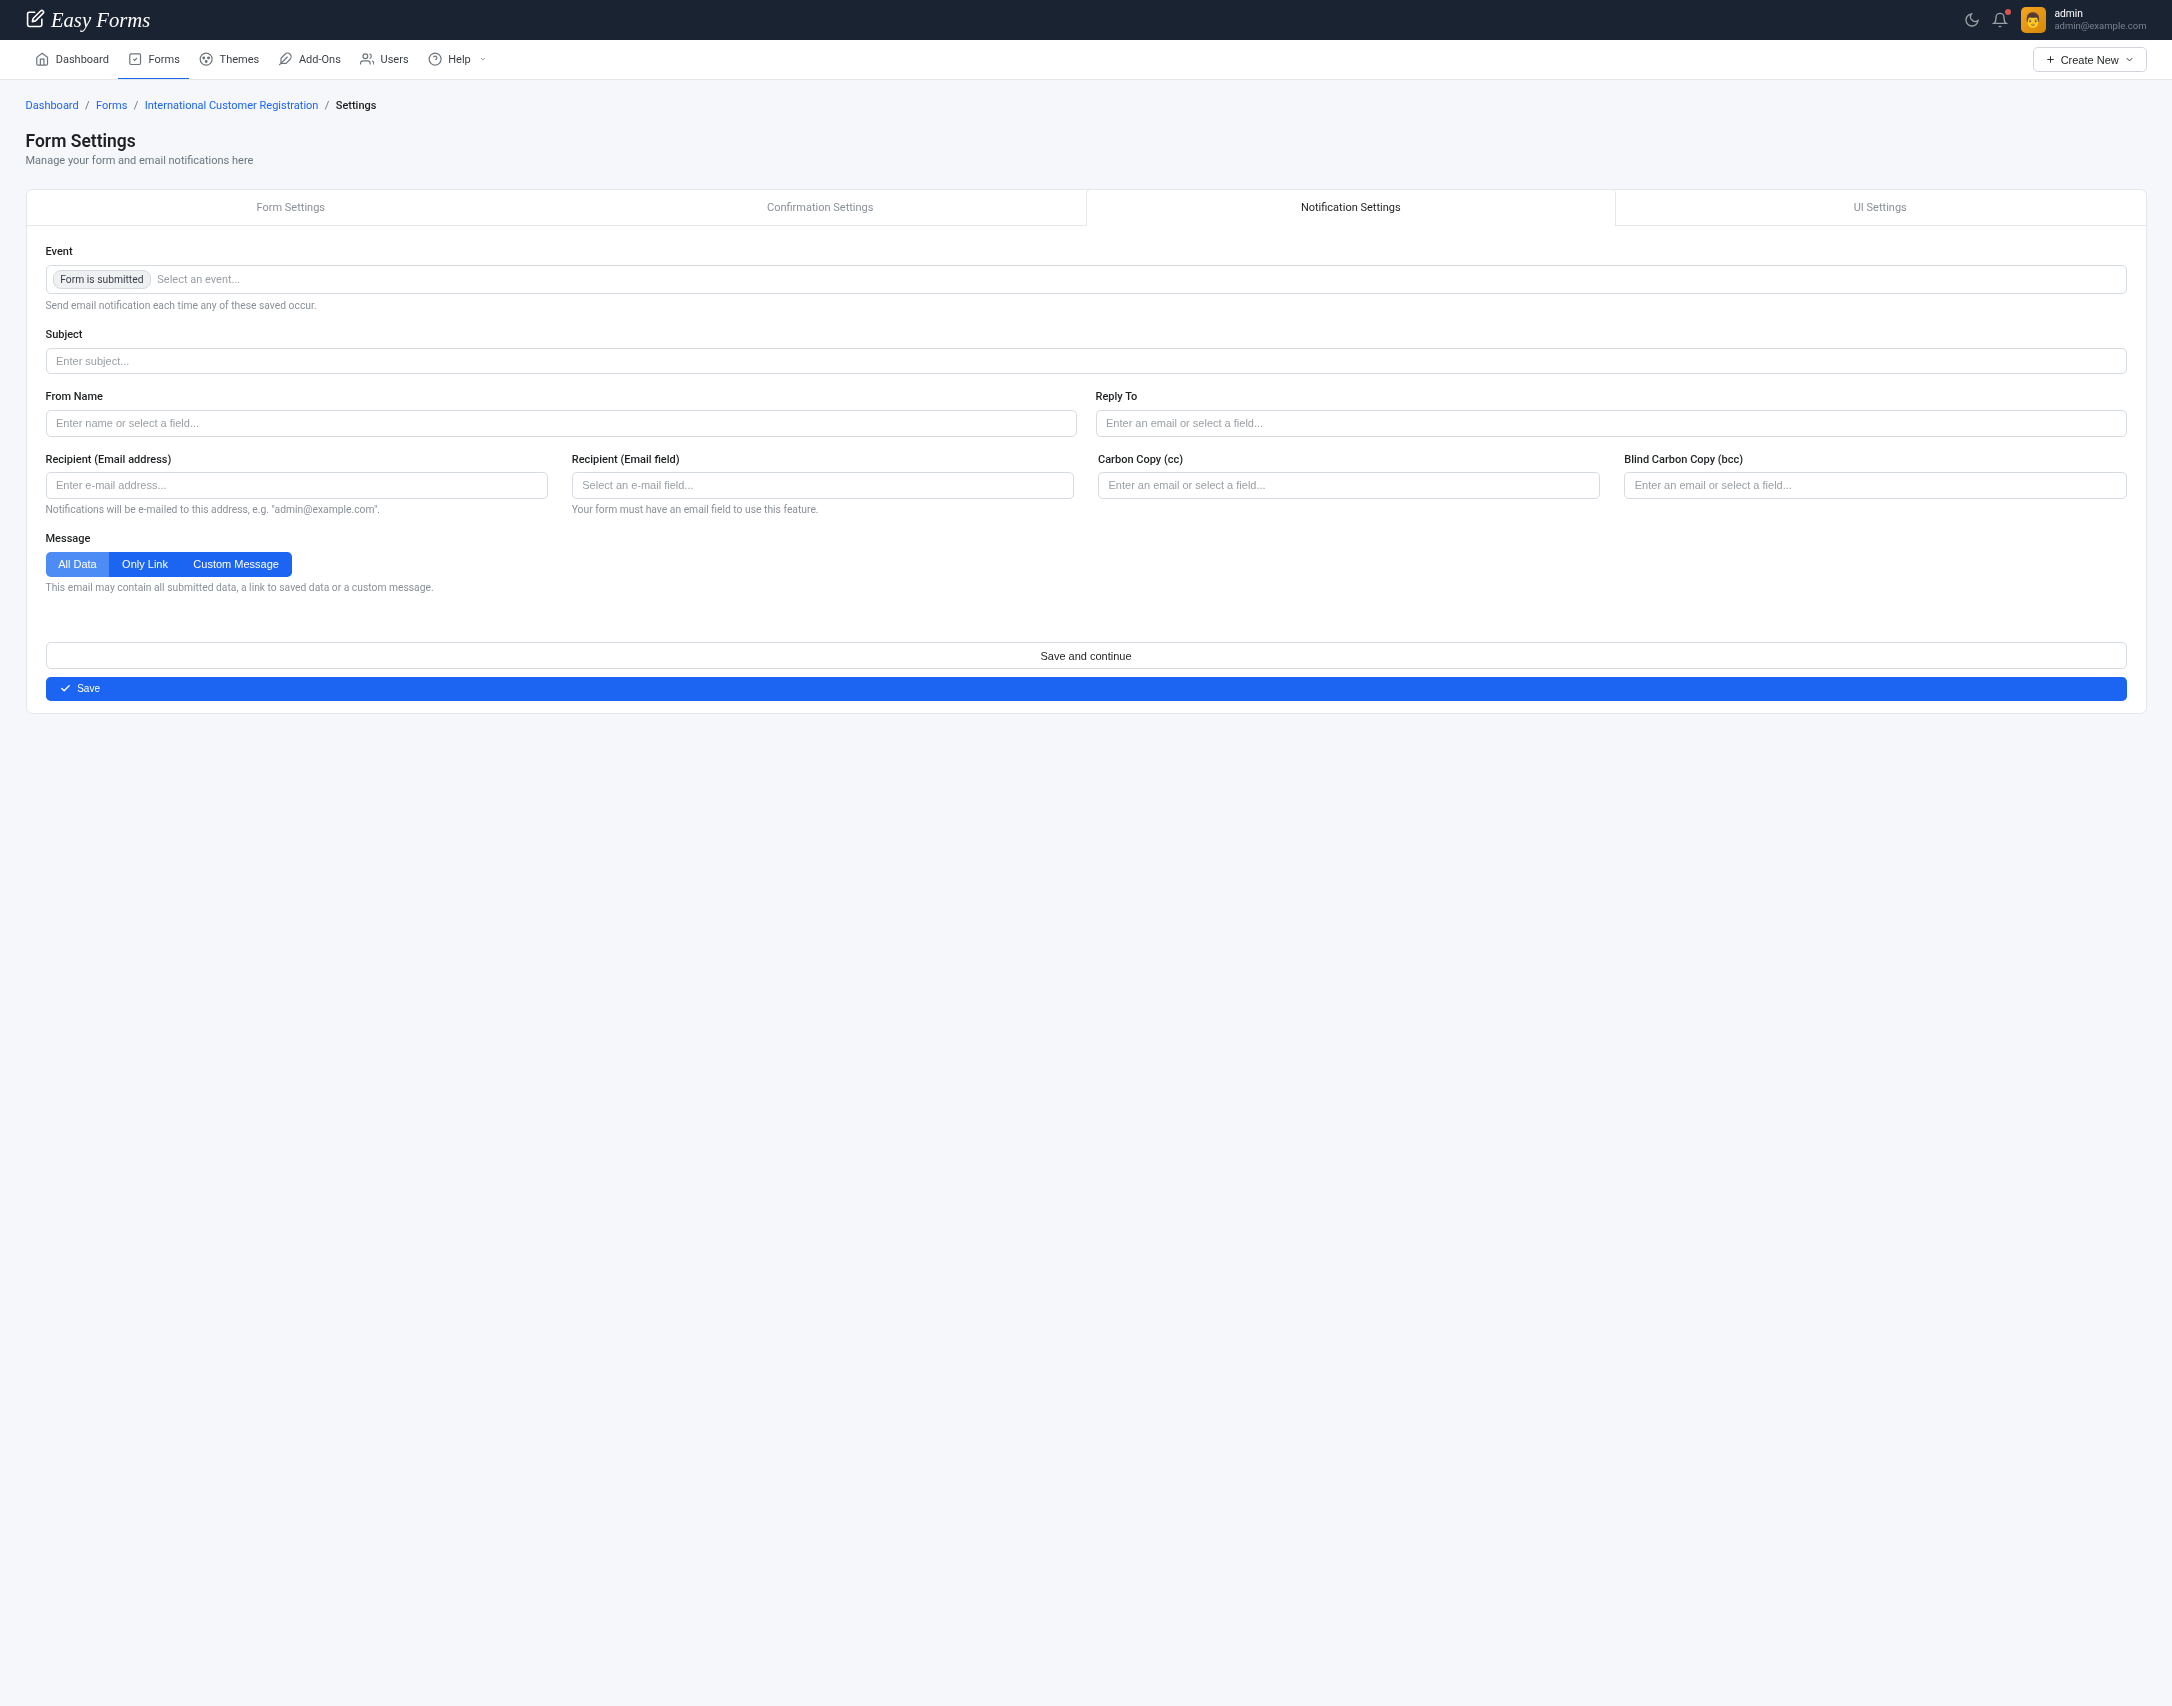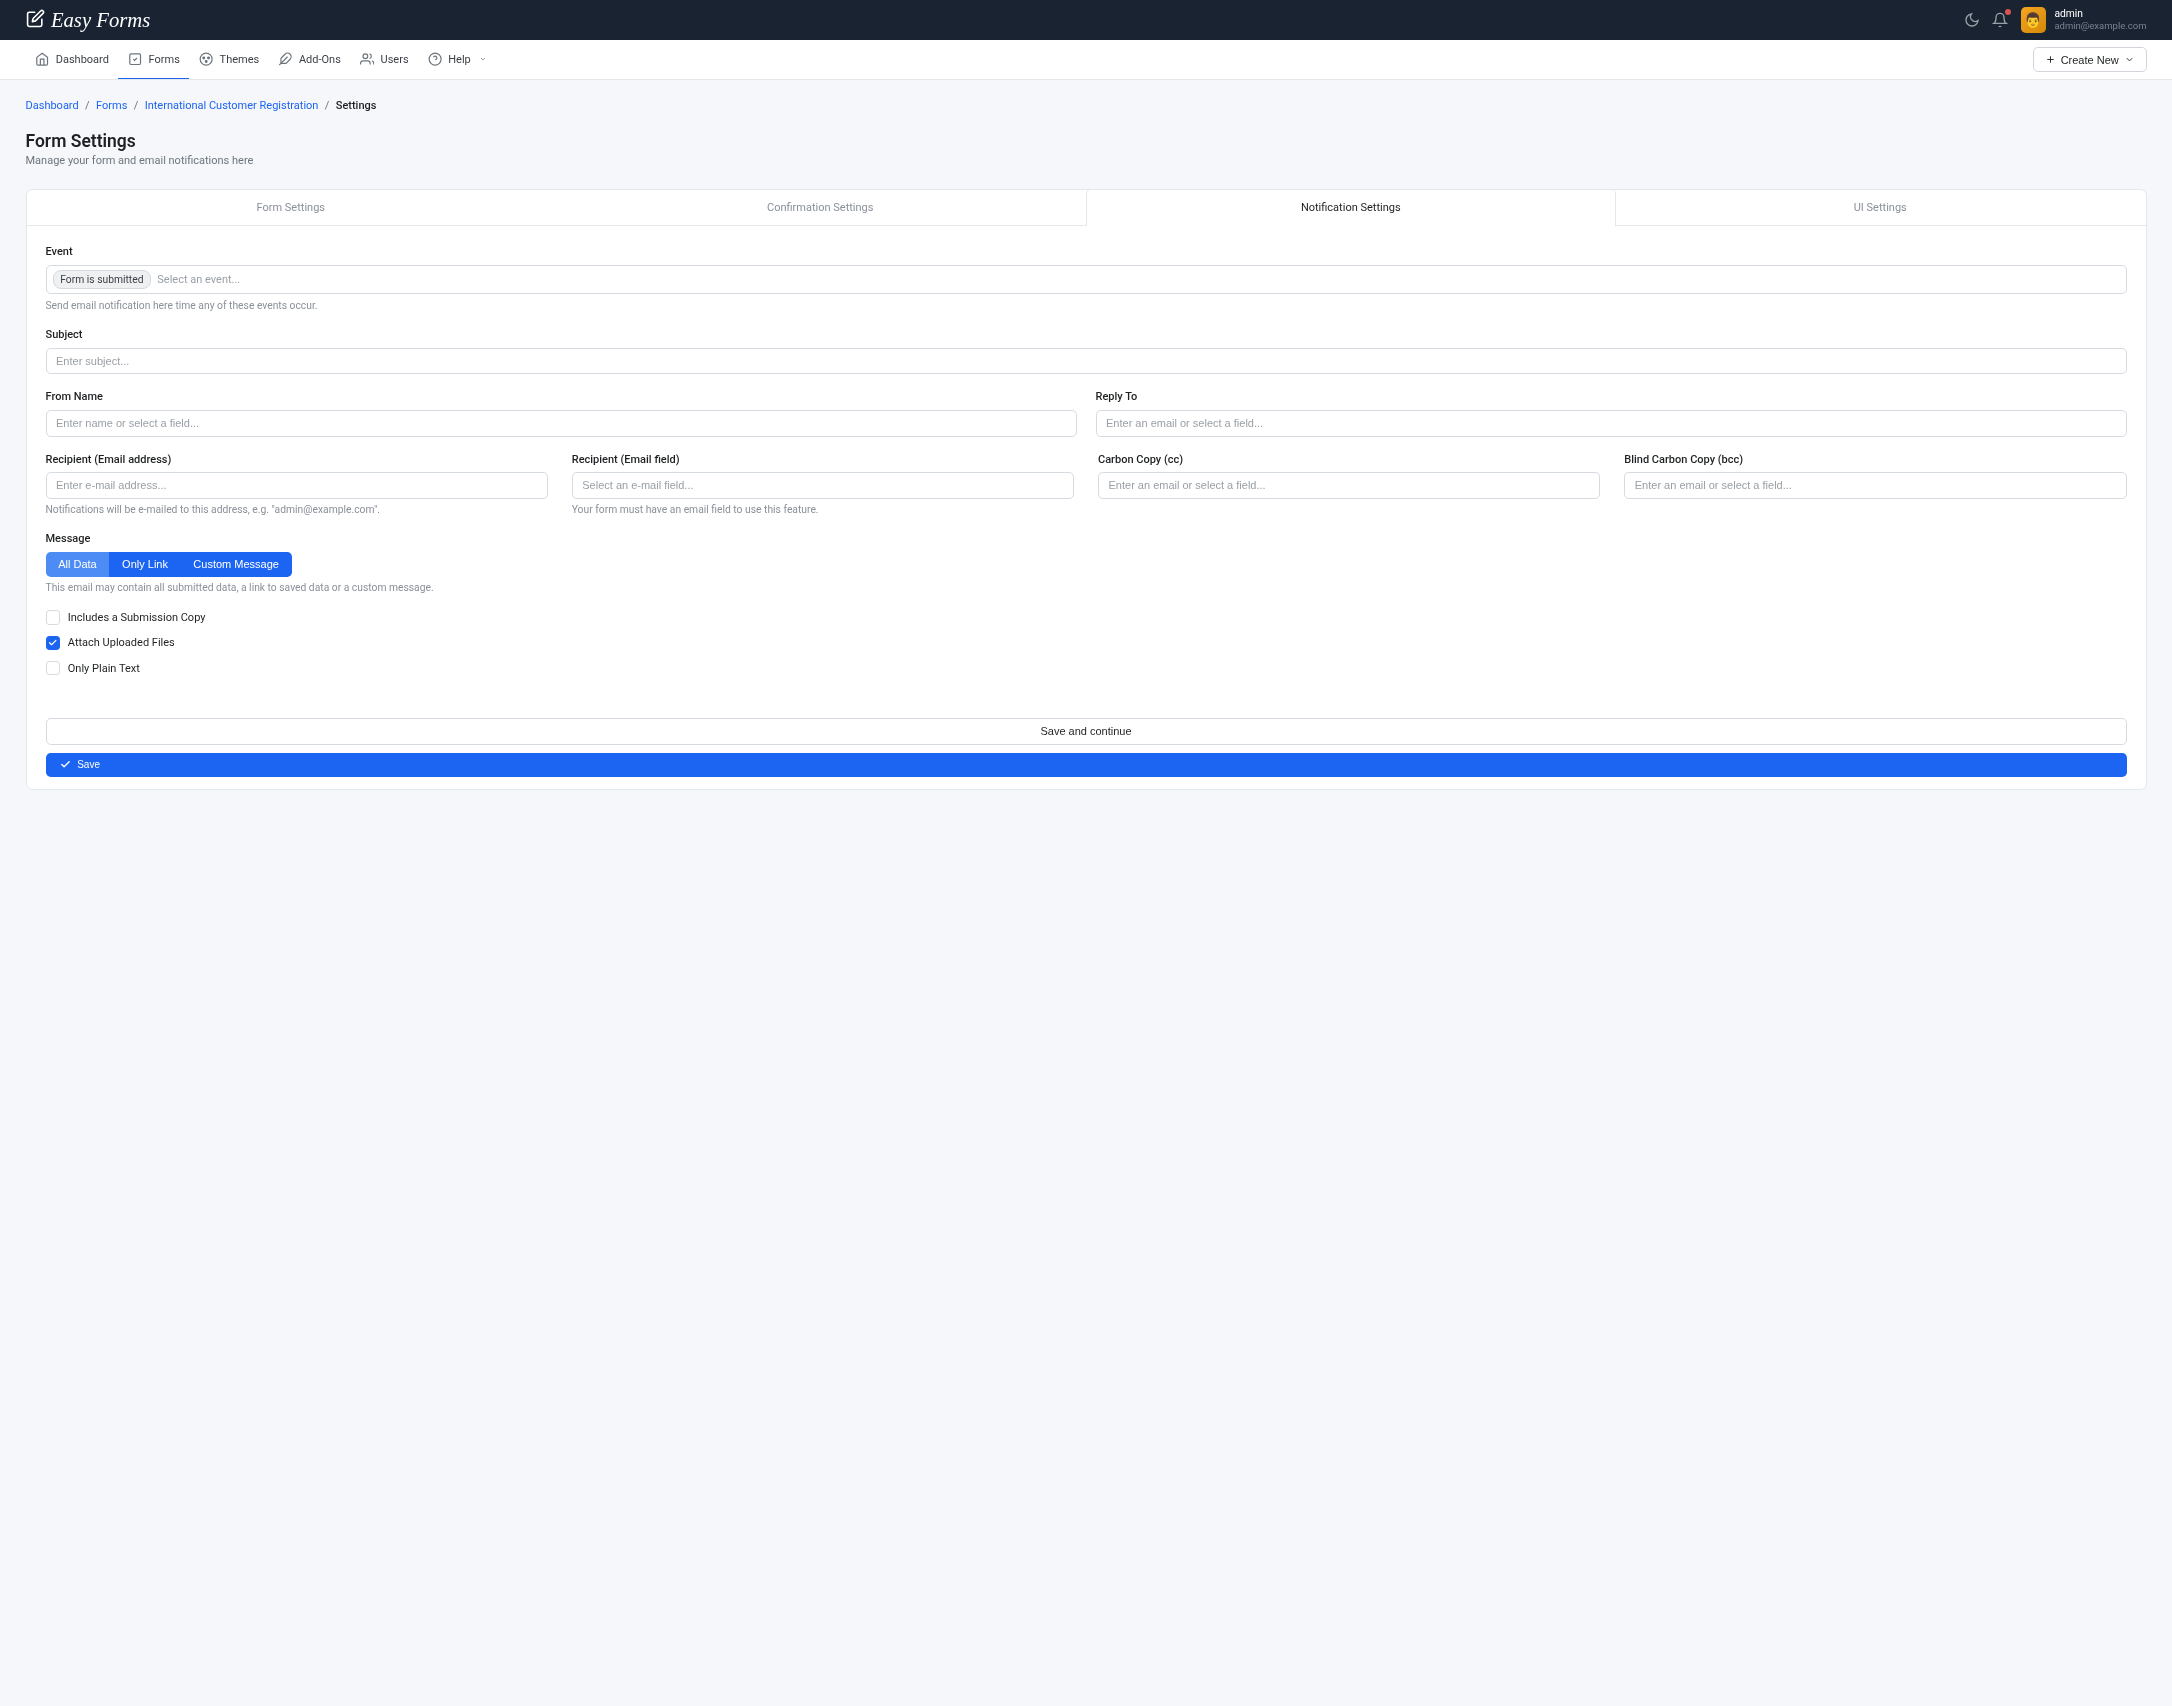--- a/index.html
+++ b/index.html
@@ -401,21 +401,21 @@
     </div>
 
     <div class="card-body">
 
       <div class="form-group">
         <label class="form-label">Event</label>
         <div class="tag-input">
           <span class="tag-chip">Form is submitted</span>
           <span class="tag-placeholder">Select an event...</span>
         </div>
-        <div class="help-text">Send email notification here time any of these events occur.</div>
+        <div class="help-text">Send email notification each time any of these saved occur.</div>
       </div>
 
       <div class="form-group">
         <label class="form-label">Subject</label>
         <input class="form-input" placeholder="Enter subject..." style="">
       </div>
 
       <div class="row">
         <div class="col form-group">
           <label class="form-label">From Name</label>
@@ -451,38 +451,20 @@
       <div class="form-group">
         <label class="form-label">Message</label>
         <div class="btn-group">
           <button class="btn active">All Data</button>
           <button class="btn">Only Link</button>
           <button class="btn">Custom Message</button>
         </div>
         <div class="help-text">This email may contain all submitted data, a link to saved data or a custom message.</div>
       </div>
 
-      <div>
-        <div class="checkbox-row">
-          <span class="checkbox"></span>
-          <span class="checkbox-label">Includes a Submission Copy</span>
-        </div>
-        <div class="checkbox-row">
-          <span class="checkbox checked">
-            <svg viewBox="0 0 24 24" fill="none" stroke="currentColor" stroke-width="3" stroke-linecap="round" stroke-linejoin="round">
-                <polyline points="20 6 9 17 4 12"></polyline>
-              </svg>
-          </span>
-          <span class="checkbox-label">Attach Uploaded Files</span>
-        </div>
-        <div class="checkbox-row">
-          <span class="checkbox"></span>
-          <span class="checkbox-label">Only Plain Text</span>
-        </div>
-      </div>
     </div>
 
     <div class="card-footer">
       <button class="btn-outline">Save and continue</button>
       <button class="btn-primary">
         <svg viewBox="0 0 24 24" fill="none" stroke="currentColor" stroke-width="3" stroke-linecap="round" stroke-linejoin="round">
             <polyline points="20 6 9 17 4 12"></polyline>
           </svg>
         <span>Save</span>
       </button>

